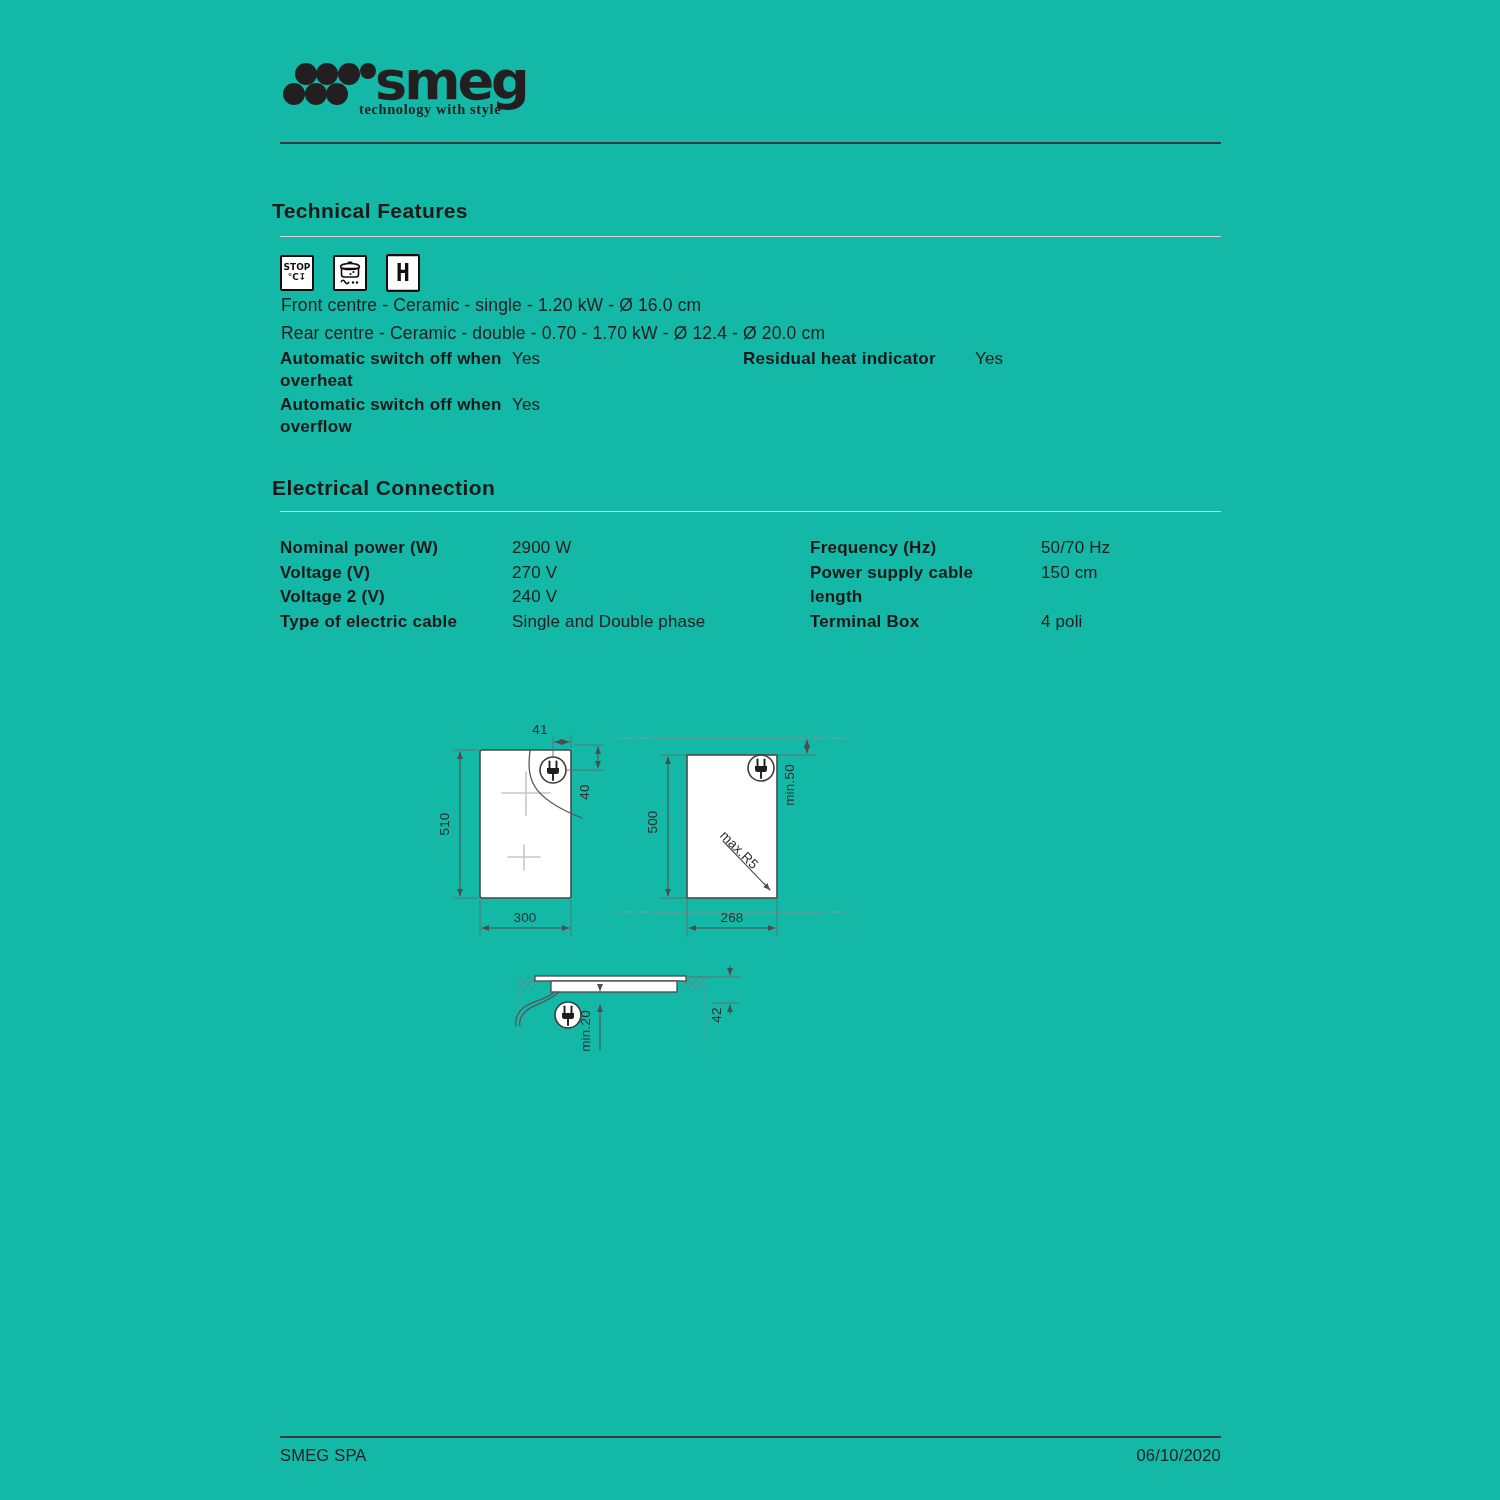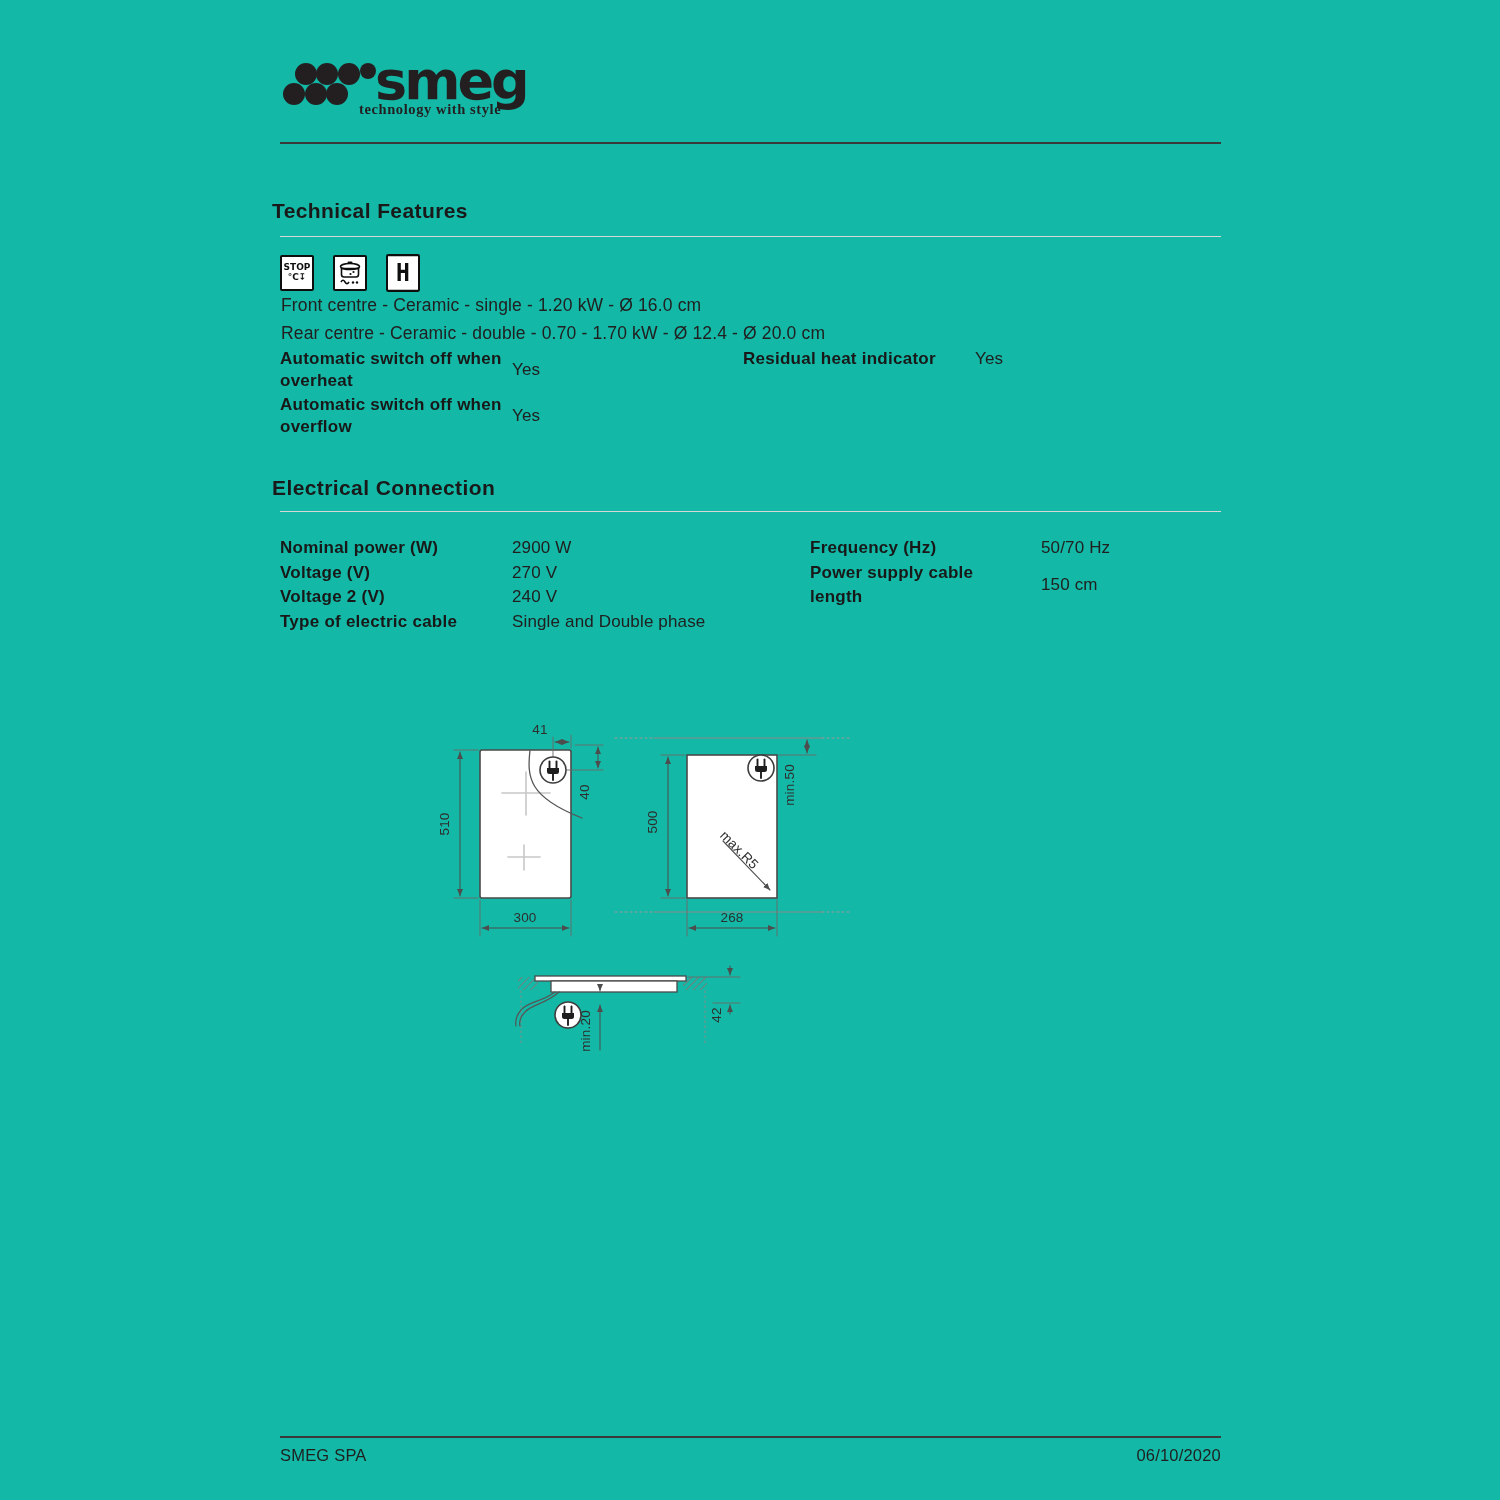--- a/index.html
+++ b/index.html
@@ -19,21 +19,21 @@
          box-sizing:border-box;display:flex;align-items:center;justify-content:center;}
   .ficon-stop{flex-direction:column;font-weight:bold;font-size:9px;line-height:1.1;
               font-family:"DejaVu Sans",sans-serif;color:#0e0e0e;}
   .ficon-h{font-family:"DejaVu Sans Mono","DejaVu Sans",monospace;font-weight:bold;
            font-size:23px;color:#0e0e0e;transform:scaleY(1.05);}
 
   .burner-lines{position:absolute;left:281px;top:292px;font-size:17.5px;line-height:27.5px;
                 color:#202020;letter-spacing:.15px;}
 
   .kv-table{position:absolute;display:flex;flex-direction:column;}
-  .kv-row{display:flex;align-items:center;margin-bottom:2px;}
+  .kv-row{display:flex;align-items:flex-start;margin-bottom:2px;}
   .kv-label{flex:none;font-weight:bold;letter-spacing:.25px;color:#181818;}
   .kv-value{color:#202020;letter-spacing:.15px;}
   .tf .kv-label{width:232px;font-size:17px;line-height:22px;}
   .tf .kv-value{font-size:17px;line-height:22px;}
   .ec .kv-label{width:232px;font-size:17px;line-height:24.5px;}
   .ec .kv-value{font-size:17px;line-height:24.5px;}
   .ec .kv-row{margin-bottom:0;}
   .tf-right .kv-label{width:232px;}
   .ec-right .kv-label{width:231px;margin-left:48px;}
 
@@ -135,20 +135,24 @@
   </div>
 
   <div class="kv-table ec ec-right" style="left:762px;top:536px;width:460px;">
     <div class="kv-row">
       <div class="kv-label">Frequency (Hz)</div>
       <div class="kv-value">50/70 Hz</div>
     </div>
     <div class="kv-row">
       <div class="kv-label" style="width:200px;">Power supply cable length</div>
       <div class="kv-value" style="margin-left:31px;">150 cm</div>
+    </div>
+    <div class="kv-row">
+      <div class="kv-label">Terminal Box</div>
+      <div class="kv-value">4 poli</div>
     </div>
   </div>
 
   <svg class="drawing" viewBox="0 0 440 350" aria-hidden="true">
     <defs>
       <marker id="mE" markerWidth="9" markerHeight="7" refX="7" refY="3" orient="auto" markerUnits="userSpaceOnUse">
         <path d="M0,0 L7,3 L0,6 Z" fill="#4d4d4d"></path>
       </marker>
       <marker id="mS" markerWidth="9" markerHeight="7" refX="7" refY="3" orient="auto-start-reverse" markerUnits="userSpaceOnUse">
         <path d="M0,0 L7,3 L0,6 Z" fill="#4d4d4d"></path>

